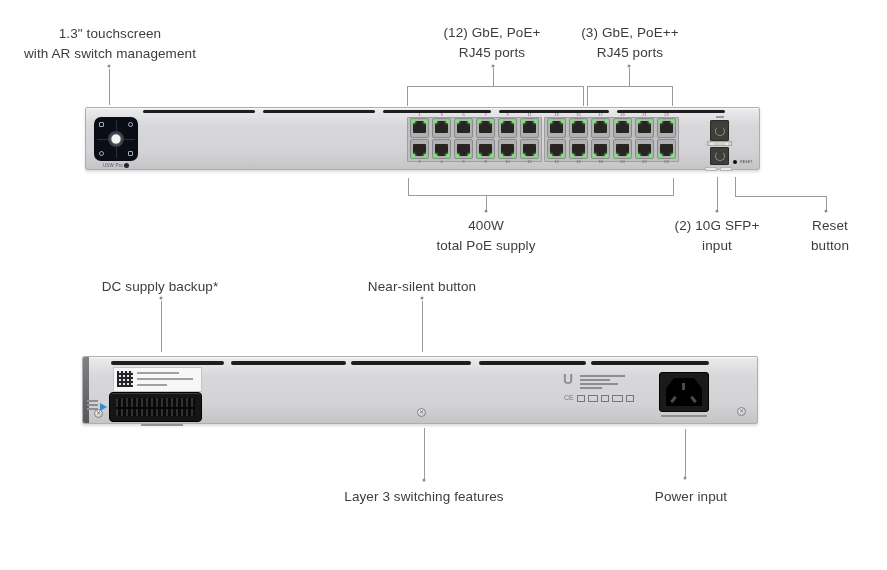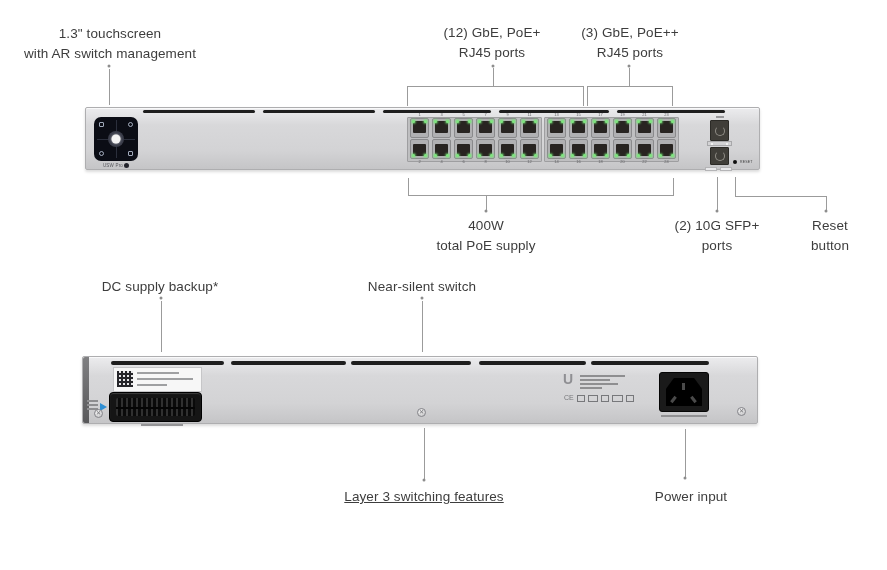--- a/index.html
+++ b/index.html
@@ -363,40 +363,40 @@
   <span class="dot" style="left:486px; top:211px;"></span>
   <div class="ctext" style="left:486px; top:216px;">
     <div>400W</div>
     <div>total PoE supply</div>
   </div>
 
   <span class="vline" style="left:717px; top:177px; height:33px;"></span>
   <span class="dot" style="left:717px; top:211px;"></span>
   <div class="ctext" style="left:717px; top:216px;">
     <div>(2) 10G SFP+</div>
-    <div>ports</div>
+    <div>input</div>
   </div>
 
   <span class="vline" style="left:735px; top:177px; height:19px;"></span>
   <span class="hline" style="left:735px; top:196px; width:91px;"></span>
   <span class="vline" style="left:826px; top:196px; height:14px;"></span>
   <span class="dot" style="left:826px; top:211px;"></span>
   <div class="ctext" style="left:830px; top:216px;">
     <div>Reset</div>
     <div>button</div>
   </div>
 
   <div class="ctext" style="left:160px; top:277px;">
     <div>DC supply backup*</div>
   </div>
   <span class="dot" style="left:161px; top:298px;"></span>
   <span class="vline" style="left:161px; top:301px; height:51px;"></span>
 
   <div class="ctext" style="left:422px; top:277px;">
-    <div>Near-silent switch</div>
+    <div>Near-silent button</div>
   </div>
   <span class="dot" style="left:422px; top:298px;"></span>
   <span class="vline" style="left:422px; top:301px; height:51px;"></span>
 
   <div class="chassis rear">
     <span class="vent" style="left:28px;  width:113px;"></span>
     <span class="vent" style="left:148px; width:115px;"></span>
     <span class="vent" style="left:268px; width:120px;"></span>
     <span class="vent" style="left:396px; width:107px;"></span>
     <span class="vent" style="left:508px; width:118px;"></span>
@@ -439,21 +439,21 @@
       <span class="inlet-inner"></span>
       <span class="pin pin-t"></span>
       <span class="pin pin-l"></span>
       <span class="pin pin-r"></span>
     </div>
     <span class="rating"></span>
   </div>
 
   <span class="vline" style="left:424px; top:428px; height:51px;"></span>
   <span class="dot" style="left:424px; top:480px;"></span>
-  <div class="ctext" style="left:424px; top:487px;text-decoration:underline;">
+  <div class="ctext" style="left:424px; top:487px;">
     <div>Layer 3 switching features</div>
   </div>
 
   <span class="vline" style="left:685px; top:429px; height:48px;"></span>
   <span class="dot" style="left:685px; top:478px;"></span>
   <div class="ctext" style="left:685px; top:487px;padding-left:12px;">
     <div>Power input</div>
   </div>
 
 

